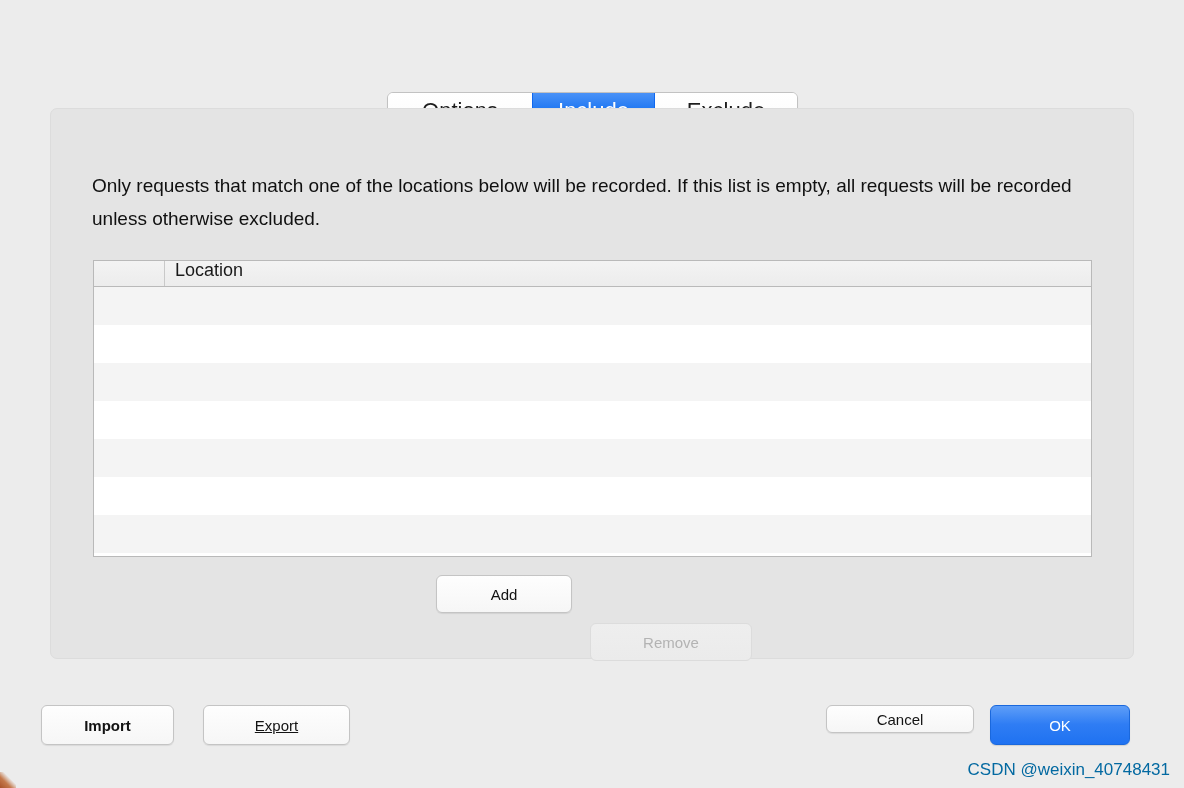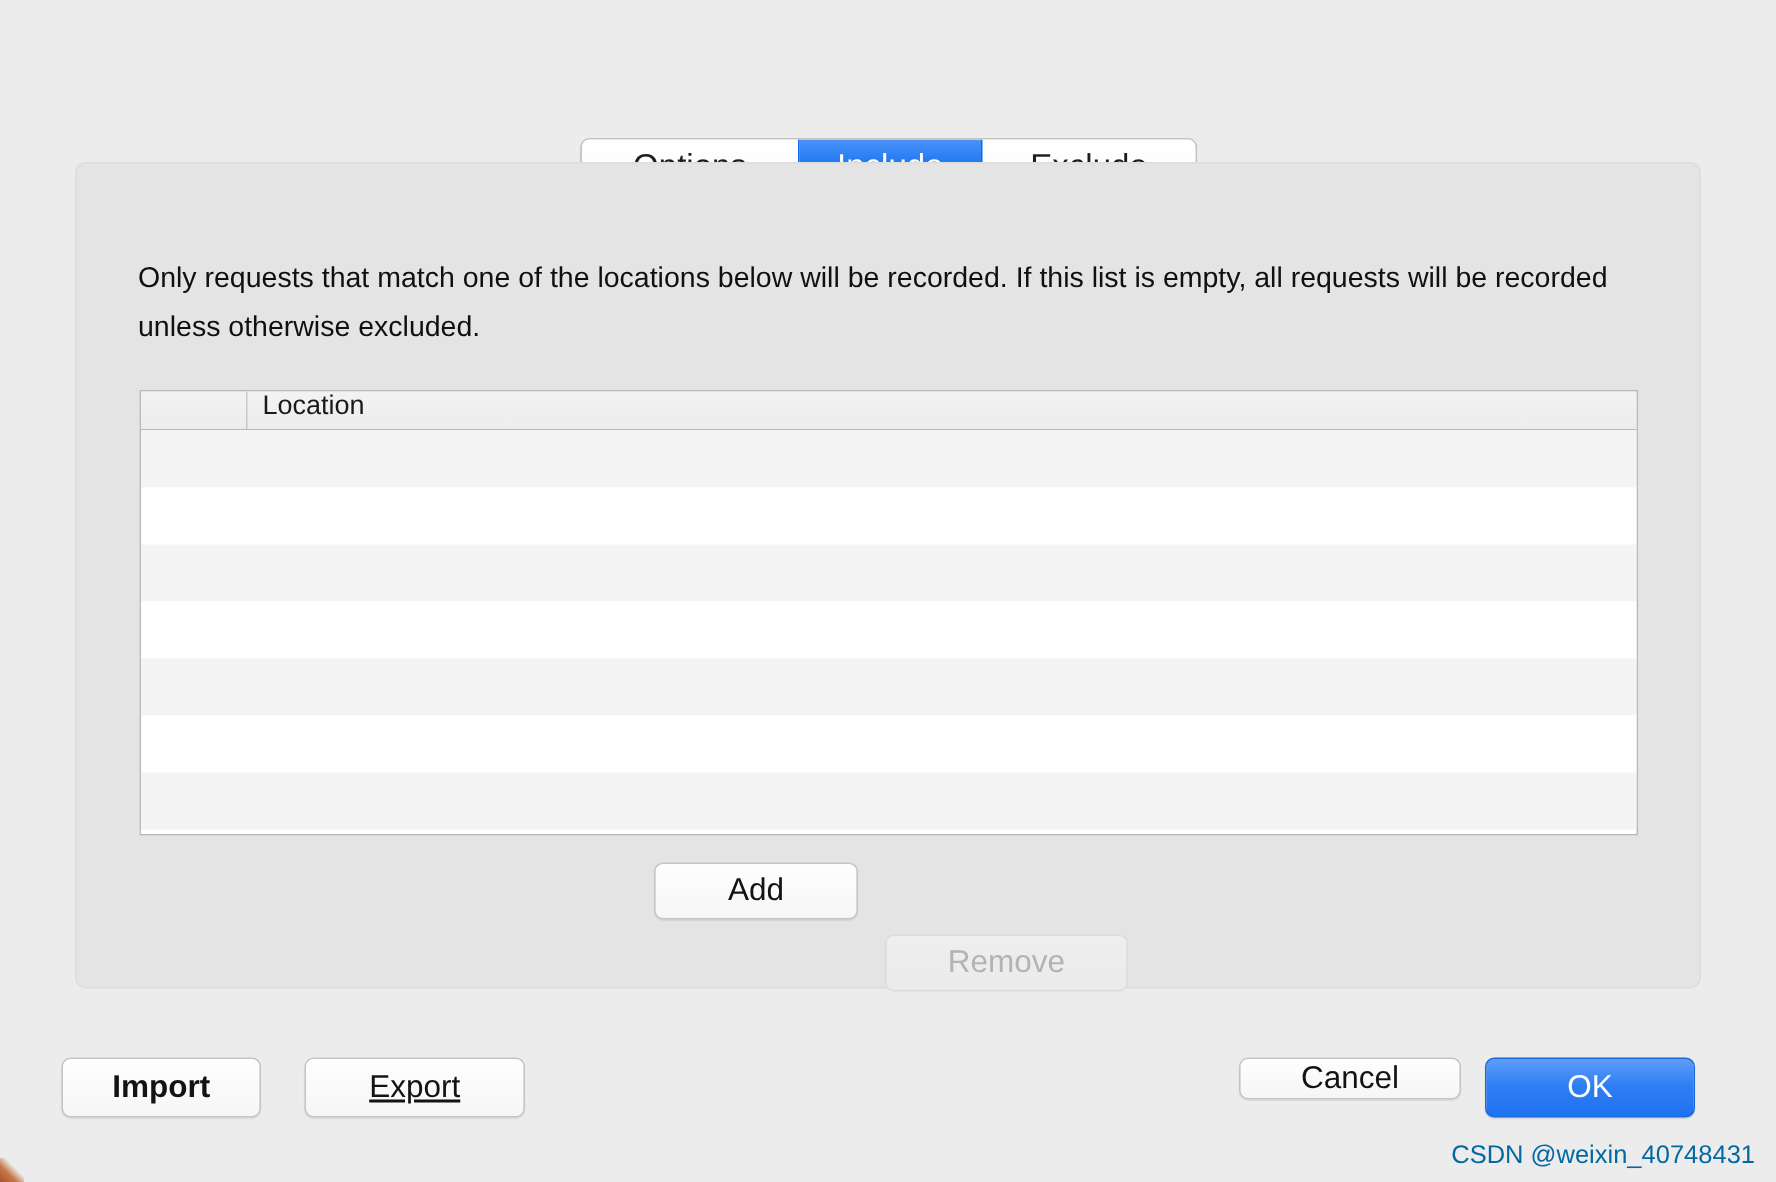--- a/index.html
+++ b/index.html
@@ -167,21 +167,21 @@
   }
   .trow.odd {
     background: #f4f4f4;
   }
 
   
   .btn {
     display: flex;
     align-items: center;
     justify-content: center;
-    font-size: 21px;
+    font-size: 15px;
     color: #131313;
     background: linear-gradient(to bottom, #fefefe 0%, #fafafa 50%, #f6f6f6 100%);
     border: 1px solid #c4c4c4;
     border-radius: 6px;
     box-shadow: 0 1px 1px rgba(0,0,0,0.08);
     cursor: default;
     user-select: none;
   }
   .btn.disabled {
     color: #b3b3b3;

